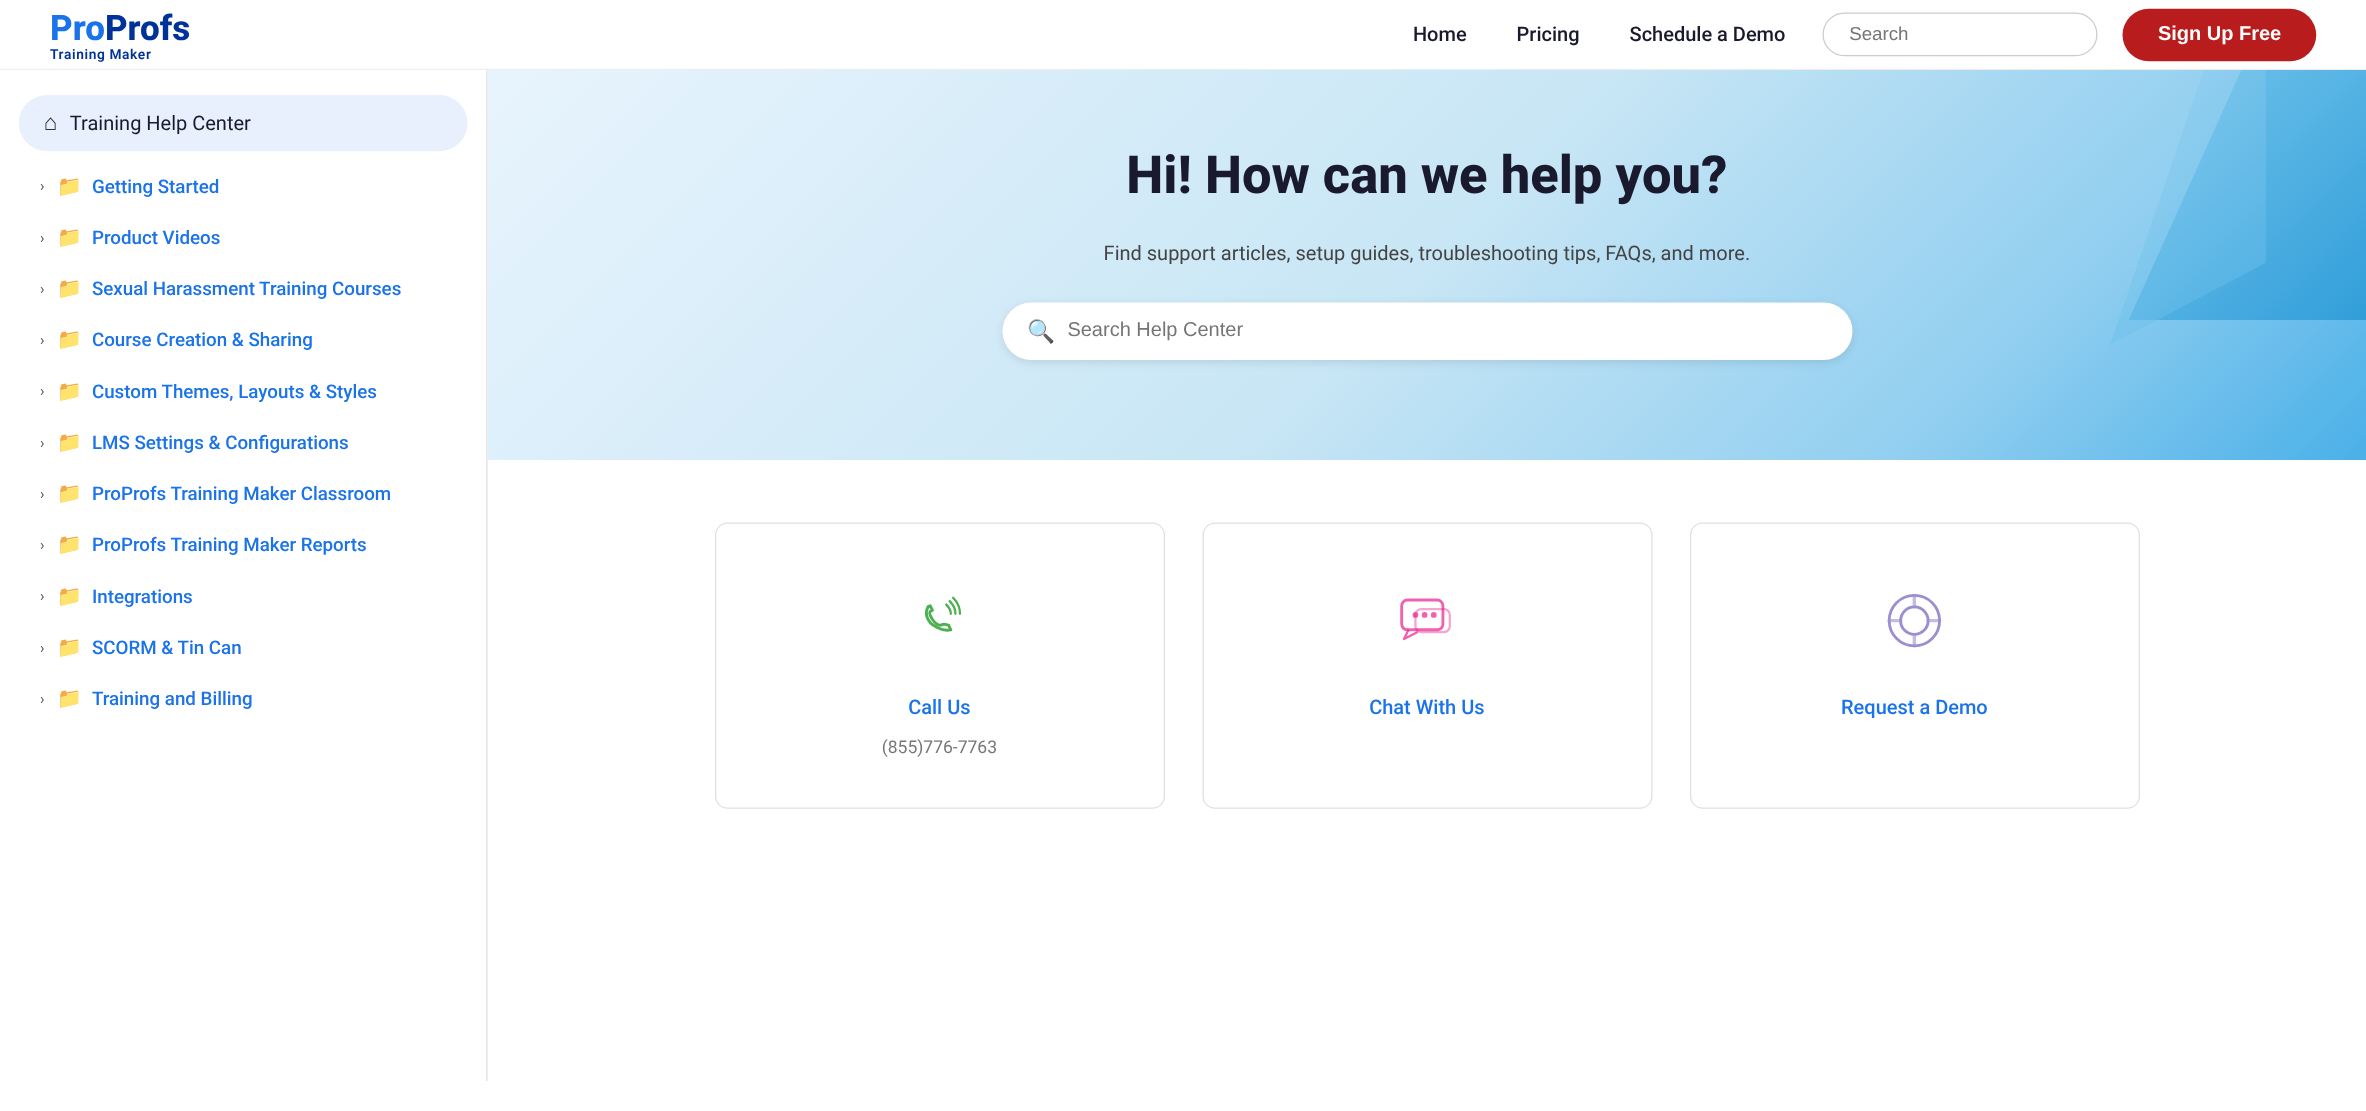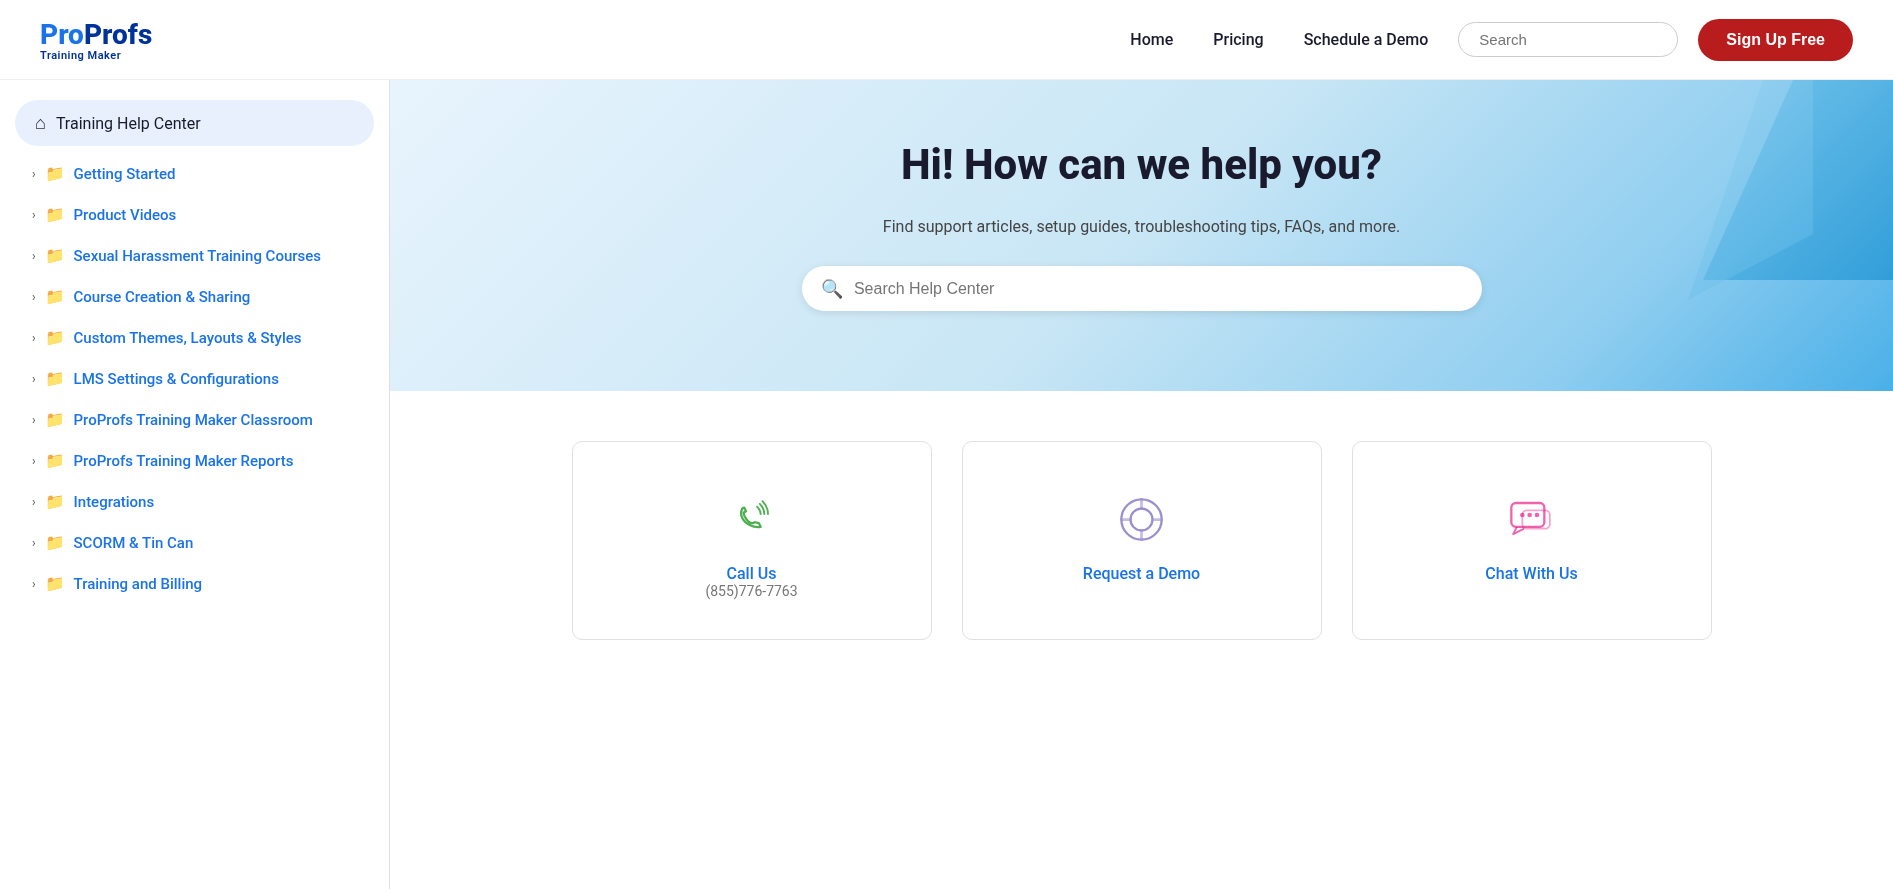--- a/index.html
+++ b/index.html
@@ -4,21 +4,21 @@
   <style>
     * { margin: 0; padding: 0; box-sizing: border-box; }
     body { font-family: -apple-system, BlinkMacSystemFont, 'Segoe UI', Roboto, sans-serif; background: #fff; color: #333; }
 
     
     .header {
       display: flex;
       align-items: center;
       justify-content: flex-end;
       padding: 0 40px;
-      height: 80px;
+      height: 56px;
       border-bottom: 1px solid #eee;
       position: relative;
     }
     .logo-area {
       position: absolute;
       left: 40px;
       display: flex;
       flex-direction: column;
     }
     .logo-pro { font-size: 28px; font-weight: 800; }
@@ -179,20 +179,21 @@
     }
     .contact-card {
       border: 1.5px solid #e0e0e0;
       border-radius: 10px;
       padding: 50px 30px 40px;
       flex: 1;
       max-width: 360px;
       display: flex;
       flex-direction: column;
       align-items: center;
+      gap: 15px;
       cursor: pointer;
       transition: box-shadow 0.2s;
     }
     .card-icon-area { font-size: 48px; margin-bottom: 5px; }
     .card-title { font-size: 16px; color: #1a73e8; font-weight: 500; }
     .card-subtitle { font-size: 14px; color: #777; }
 
     
     .phone-svg { width: 55px; height: 55px; }
     .chat-svg { width: 55px; height: 55px; }
@@ -310,48 +311,48 @@
             <path d="M39 13 C42 16 44 20 44 24" stroke="#4CAF50" stroke-width="2" stroke-linecap="round" fill="none"></path>
             <path d="M42 10 C46 14 48 19 48 24" stroke="#4CAF50" stroke-width="2" stroke-linecap="round" fill="none"></path>
           </svg>
         </div>
         <span class="card-title">Call Us</span>
         <span class="card-subtitle">(855)776-7763</span>
       </div>
 
       <div class="contact-card">
         <div class="card-icon-area">
+          <svg class="chat-svg" viewBox="0 0 60 60" fill="none" xmlns="http://www.w3.org/2000/svg">
+
+            <rect x="8" y="12" width="36" height="26" rx="5" fill="none" stroke="#E91E8C" stroke-width="2.5" opacity="0.7"></rect>
+
+            <circle cx="20" cy="25" r="2.5" fill="#E91E8C" opacity="0.7"></circle>
+            <circle cx="28" cy="25" r="2.5" fill="#E91E8C" opacity="0.7"></circle>
+            <circle cx="36" cy="25" r="2.5" fill="#E91E8C" opacity="0.7"></circle>
+
+            <path d="M14 38 L10 46 L22 40" fill="none" stroke="#E91E8C" stroke-width="2" stroke-linejoin="round" opacity="0.7"></path>
+
+            <rect x="20" y="20" width="30" height="20" rx="5" fill="none" stroke="#E91E8C" stroke-width="2" opacity="0.4"></rect>
+          </svg>
+        </div>
+        <span class="card-title">Chat With Us</span>
+      </div>
+
+      <div class="contact-card">
+        <div class="card-icon-area">
           <svg class="demo-svg" viewBox="0 0 60 60" fill="none" xmlns="http://www.w3.org/2000/svg">
 
             <circle cx="30" cy="30" r="22" fill="none" stroke="#9C8FD0" stroke-width="2.5"></circle>
             <circle cx="30" cy="30" r="12" fill="none" stroke="#9C8FD0" stroke-width="2.5"></circle>
 
             <path d="M30 8 L30 18" stroke="#9C8FD0" stroke-width="3" stroke-linecap="round" opacity="0.6"></path>
             <path d="M30 42 L30 52" stroke="#9C8FD0" stroke-width="3" stroke-linecap="round" opacity="0.6"></path>
             <path d="M8 30 L18 30" stroke="#9C8FD0" stroke-width="3" stroke-linecap="round" opacity="0.6"></path>
             <path d="M42 30 L52 30" stroke="#9C8FD0" stroke-width="3" stroke-linecap="round" opacity="0.6"></path>
           </svg>
         </div>
         <span class="card-title">Request a Demo</span>
       </div>
 
-      <div class="contact-card">
-        <div class="card-icon-area">
-          <svg class="chat-svg" viewBox="0 0 60 60" fill="none" xmlns="http://www.w3.org/2000/svg">
-
-            <rect x="8" y="12" width="36" height="26" rx="5" fill="none" stroke="#E91E8C" stroke-width="2.5" opacity="0.7"></rect>
-
-            <circle cx="20" cy="25" r="2.5" fill="#E91E8C" opacity="0.7"></circle>
-            <circle cx="28" cy="25" r="2.5" fill="#E91E8C" opacity="0.7"></circle>
-            <circle cx="36" cy="25" r="2.5" fill="#E91E8C" opacity="0.7"></circle>
-
-            <path d="M14 38 L10 46 L22 40" fill="none" stroke="#E91E8C" stroke-width="2" stroke-linejoin="round" opacity="0.7"></path>
-
-            <rect x="20" y="20" width="30" height="20" rx="5" fill="none" stroke="#E91E8C" stroke-width="2" opacity="0.4"></rect>
-          </svg>
-        </div>
-        <span class="card-title">Chat With Us</span>
-      </div>
-
     </section>
   </main>
 
 </div>
 
 </body></html>

